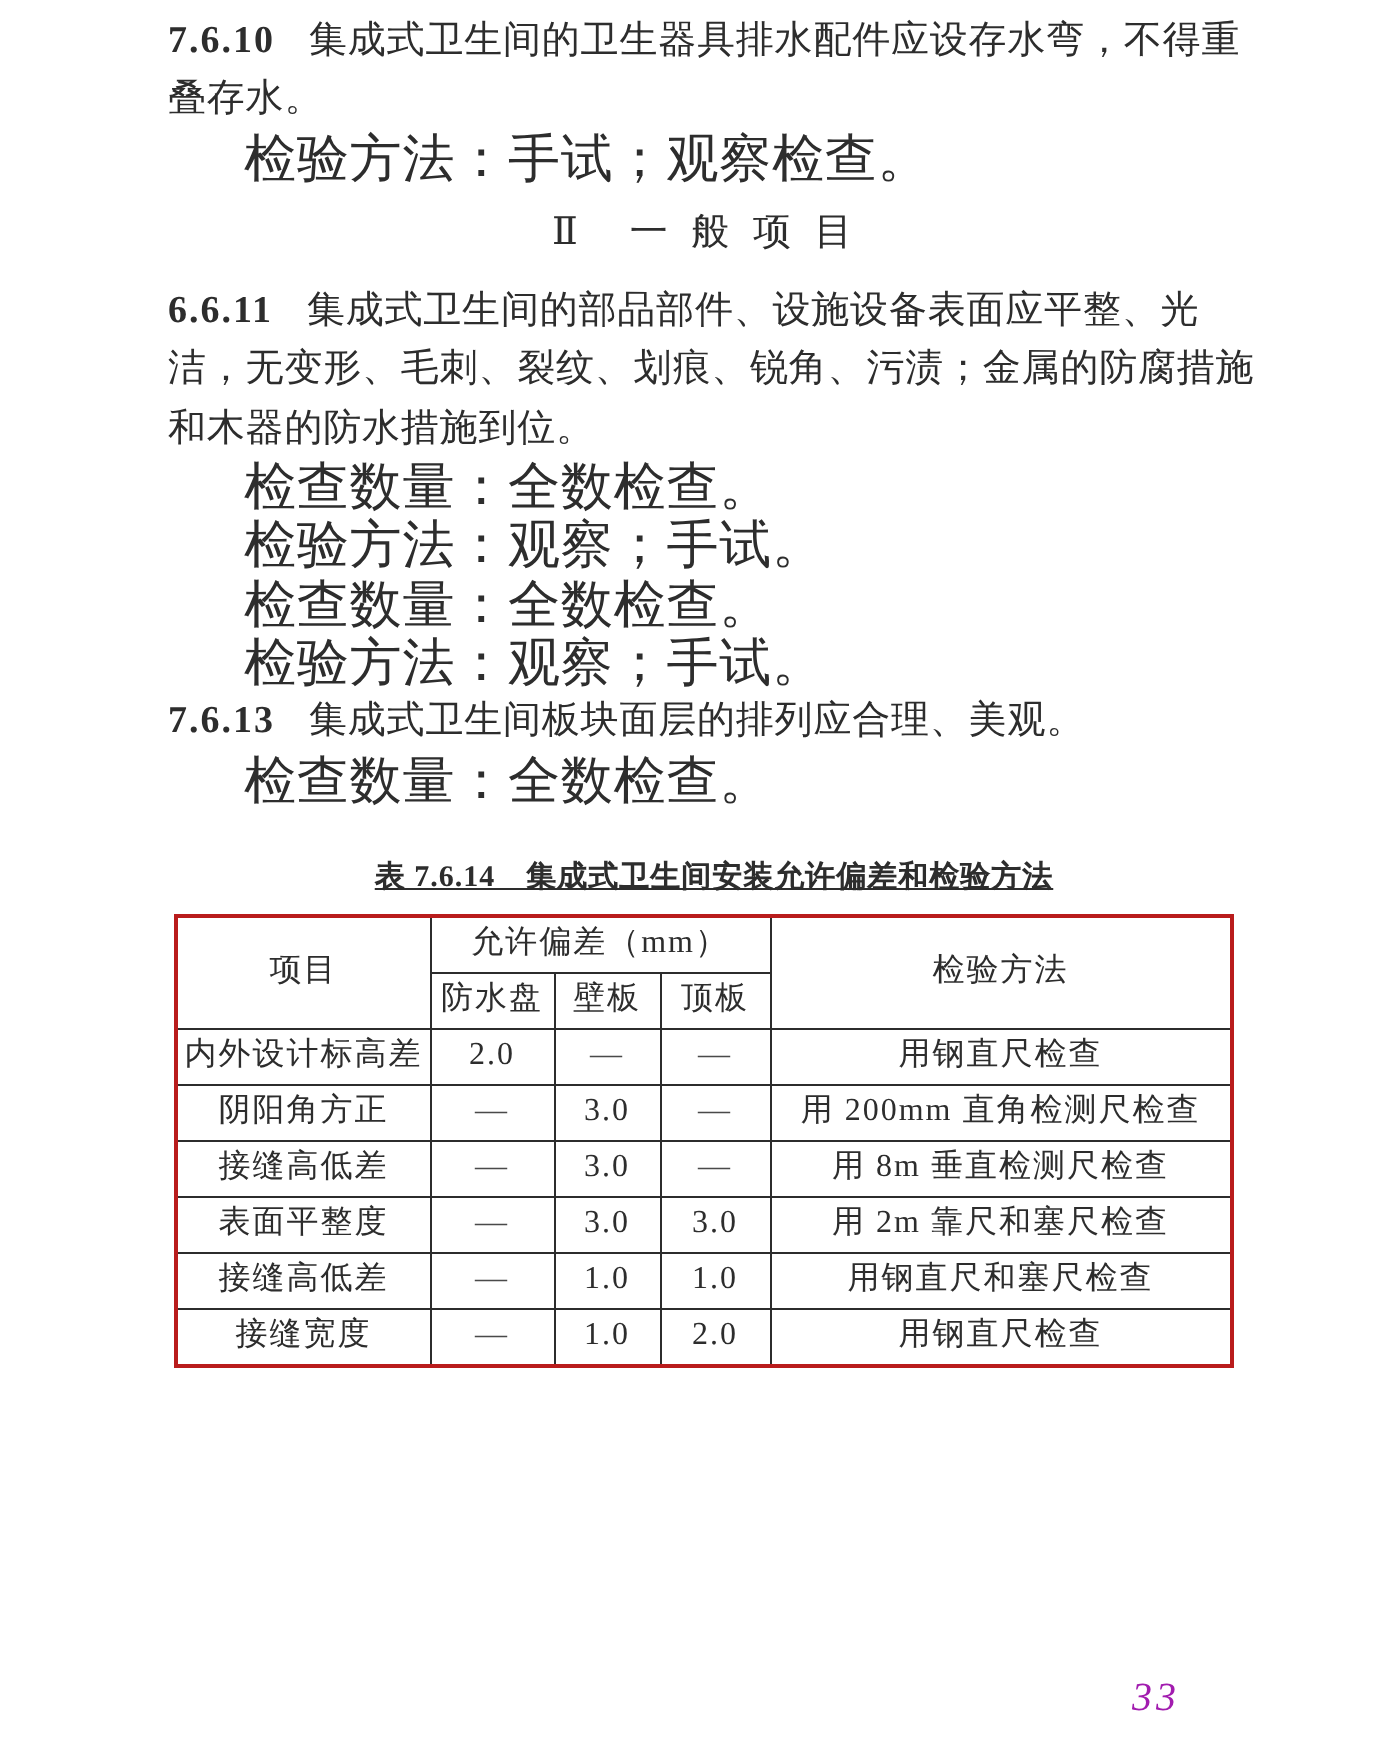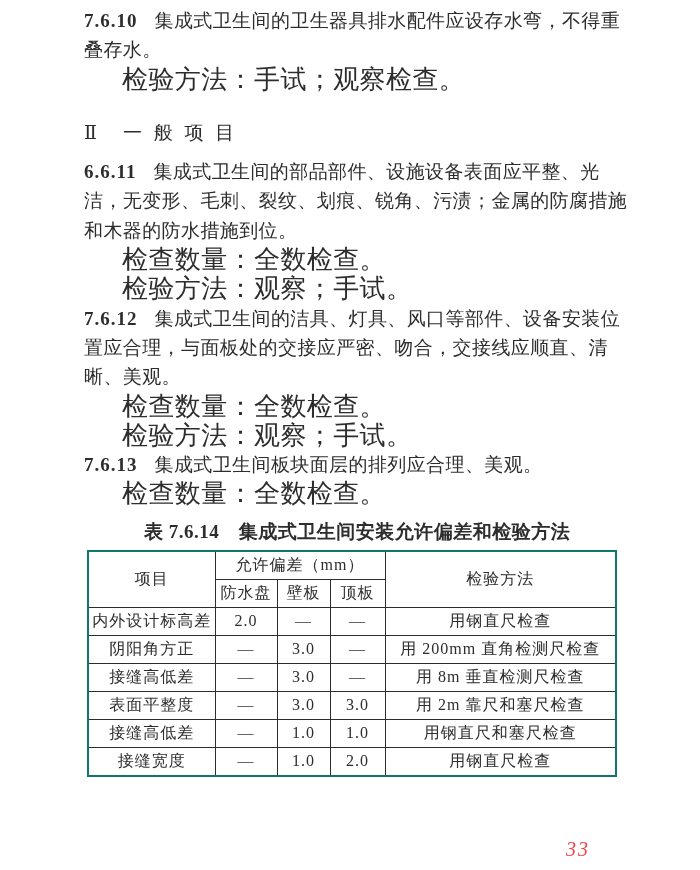--- a/index.html
+++ b/index.html
@@ -36,45 +36,47 @@
     letter-spacing: 0.4px;
   }
   .note {
     margin: 0;
     padding-left: 38px;
     font-size: 26px;
     line-height: 29.3px;
     letter-spacing: 0.4px;
   }
   .section-heading {
+    text-align: center;
     font-size: 19px;
     line-height: 29.3px;
-    margin: 24px 0 10px 0;
+    margin: 8px 0 10px 0;
   }
   .heading-numeral {
     margin-right: 26px;
     letter-spacing: 0;
   }
   .heading-label {
     letter-spacing: 0.62em;
   }
   .table-title {
     text-align: center;
     font-weight: bold;
-    font-size: 19px;
+    font-size: 15px;
     line-height: 24px;
-    margin: 11px 0 6px 0;
+    margin: 22px 0 6px 0;
     letter-spacing: 0.5px;
+    text-decoration: underline;
   }
   table.spec {
     border-collapse: collapse;
     table-layout: fixed;
     width: 528px;
     margin-left: 3px;
-    border: 2px solid #0f766e;
+    border: 2px solid #b91c1c;
   }
   table.spec th, table.spec td {
     border: 1px solid #2c2c2c;
     font-weight: normal;
     text-align: center;
     vertical-align: middle;
     font-size: 16px;
     padding: 0 2px;
     height: 27px;
     line-height: 20px;
@@ -86,44 +88,41 @@
   .col-wall    { width: 53px; }
   .col-ceiling { width: 55px; }
   .col-method  { width: 231px; }
   .dash-cell { color: #4a4a4a; }
   .page-number {
     position: absolute;
     left: 566px; top: 838px;
     font-style: italic;
     font-size: 20px;
     letter-spacing: 2px;
-    color: #ef4444;
+    color: #a21caf;
   }
 </style>
 </head>
 <body>
 
 <div class="page">
   <div class="content">
 
     <p class="para"><span class="clause-num">7.6.10</span><span class="clause-body">集成式卫生间的卫生器具排水配件应设存水弯，不得重
 叠存水。</span></p>
     <p class="note">检验方法：手试；观察检查。</p>
 
     <div class="section-heading"><span class="heading-numeral">Ⅱ</span><span class="heading-label">一般项目</span></div>
 
     <p class="para"><span class="clause-num">6.6.11</span><span class="clause-body">集成式卫生间的部品部件、设施设备表面应平整、光
 洁，无变形、毛刺、裂纹、划痕、锐角、污渍；金属的防腐措施
 和木器的防水措施到位。</span></p>
     <p class="note">检查数量：全数检查。</p>
     <p class="note">检验方法：观察；手试。</p>
 
-    <p class="para"><span class="clause-num">7.6.12</span><span class="clause-body">集成式卫生间的洁具、灯具、风口等部件、设备安装位
-置应合理，与面板处的交接应严密、吻合，交接线应顺直、清
-晰、美观。</span></p>
     <p class="note">检查数量：全数检查。</p>
     <p class="note">检验方法：观察；手试。</p>
 
     <p class="para"><span class="clause-num">7.6.13</span><span class="clause-body">集成式卫生间板块面层的排列应合理、美观。</span></p>
     <p class="note">检查数量：全数检查。</p>
 
 
     <div class="table-title">表 7.6.14　集成式卫生间安装允许偏差和检验方法</div>
 
     <table class="spec">

